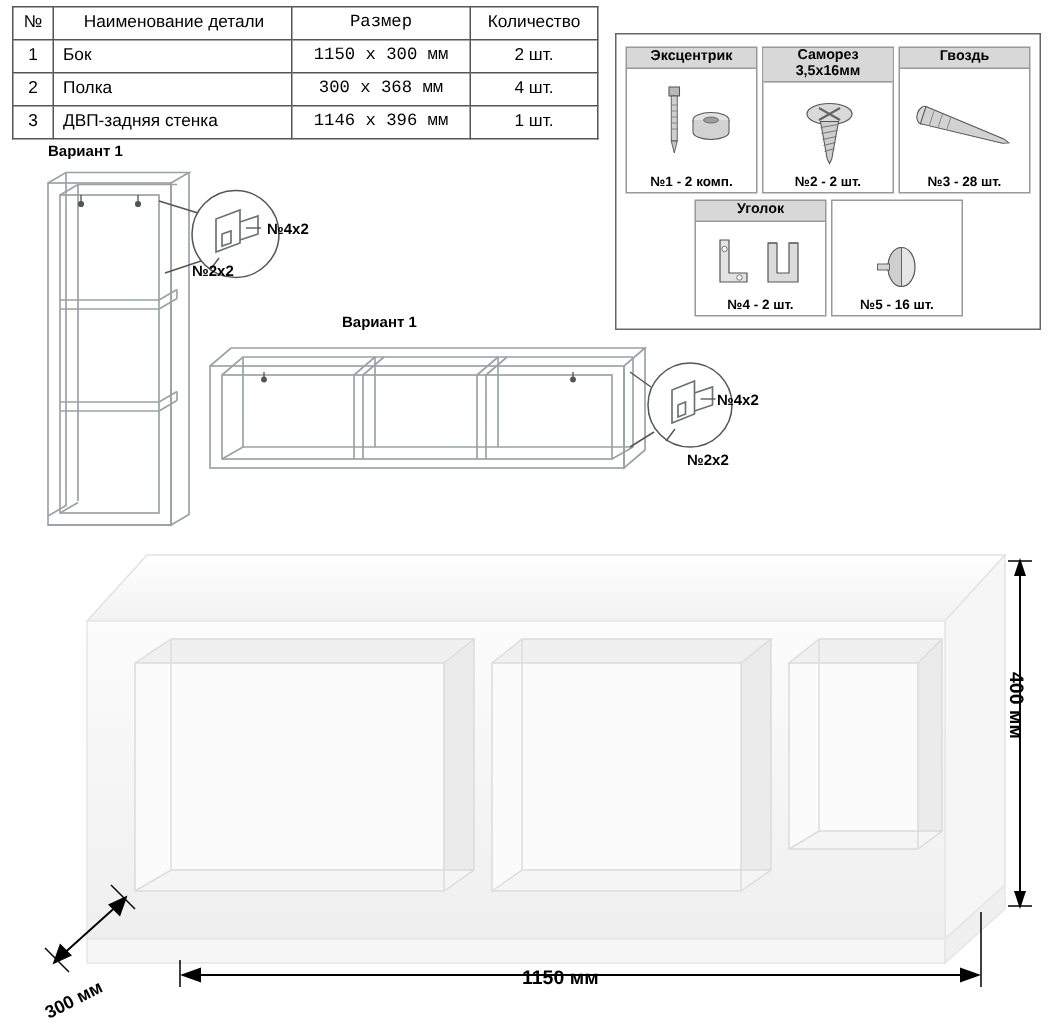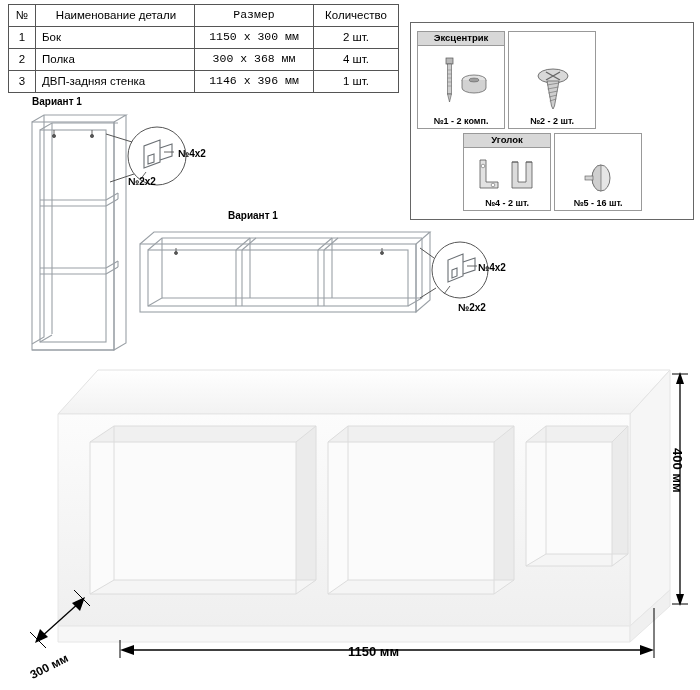--- a/index.html
+++ b/index.html
@@ -142,31 +142,48 @@
         <polygon points="29.5,40 33.5,40 31.5,48" fill="#c4c4c4" stroke="#555" stroke-width="0.6"></polygon>
         <ellipse cx="56" cy="26" rx="12" ry="5" fill="#e3e3e3" stroke="#555" stroke-width="0.7"></ellipse>
         <path d="M44,26 L44,34 A12,5 0 0 0 68,34 L68,26" fill="#d2d2d2" stroke="#555" stroke-width="0.7"></path>
         <ellipse cx="56" cy="26" rx="5" ry="2" fill="#9e9e9e" stroke="#555" stroke-width="0.5"></ellipse>
       </svg>
     </div>
     <div class="hw-caption">№1 - 2 комп.</div>
   </div>
 
   <div class="hw-cell" style="left:97px; top:8px; width:88px; height:98px;">
+    <div class="hw-title" style="padding:0">
+      <div>Саморез</div>
+      <div>3,5x16мм</div>
+    </div>
     <div class="hw-art" style="top:30px;">
       <svg width="88" height="50" viewBox="0 0 88 50">
         <ellipse cx="44" cy="14" rx="15" ry="7" fill="#d9d9d9" stroke="#555" stroke-width="0.8"></ellipse>
         <path d="M37,10 L51,18 M37,18 L51,10" stroke="#666" stroke-width="1.4"></path>
         <path d="M38,19 L50,19 L45.5,44 L44,47 L42.5,44 Z" fill="#cfcfcf" stroke="#555" stroke-width="0.7"></path>
         <path d="M38,23 L50,21 M38.6,27 L49.4,25 M39.3,31 L48.7,29 M40,35 L48,33 M40.7,39 L47.3,37" stroke="#777" stroke-width="0.7"></path>
       </svg>
     </div>
     <div class="hw-caption">№2 - 2 шт.</div>
   </div>
 
+  <div class="hw-cell" style="left:188px; top:8px; width:88px; height:98px;">
+    <div class="hw-title">Гвоздь</div>
+    <div class="hw-art">
+      <svg width="88" height="60" viewBox="0 0 88 60">
+        <g transform="rotate(18 44 32)">
+          <ellipse cx="14" cy="32" rx="4" ry="6" fill="#d9d9d9" stroke="#555" stroke-width="0.7"></ellipse>
+          <path d="M14,26 L70,30.5 L74,32 L70,33.5 L14,38 Z" fill="#d2d2d2" stroke="#555" stroke-width="0.7"></path>
+          <path d="M20,27 L20,37 M26,27.5 L26,36.5 M32,28 L32,36" stroke="#888" stroke-width="0.6"></path>
+        </g>
+      </svg>
+    </div>
+    <div class="hw-caption">№3 - 28 шт.</div>
+  </div>
 
   <div class="hw-cell" style="left:52px; top:110px; width:88px; height:78px;">
     <div class="hw-title">Уголок</div>
     <div class="hw-art">
       <svg width="88" height="42" viewBox="0 0 88 42">
         <path d="M16,4 L16,32 L34,32 L34,26 L22,26 L22,4 Z" fill="#e2e2e2" stroke="#555" stroke-width="0.8"></path>
         <circle cx="19" cy="10" r="1.8" fill="#fff" stroke="#666" stroke-width="0.6"></circle>
         <circle cx="29" cy="29" r="1.8" fill="#fff" stroke="#666" stroke-width="0.6"></circle>
         <path d="M48,6 L48,32 L68,32 L68,6 L62,6 L62,26 L54,26 L54,6 Z" fill="#dcdcdc" stroke="#555" stroke-width="0.8"></path>
         <path d="M48,6 L54,6 M62,6 L68,6" stroke="#555" stroke-width="0.8"></path>

